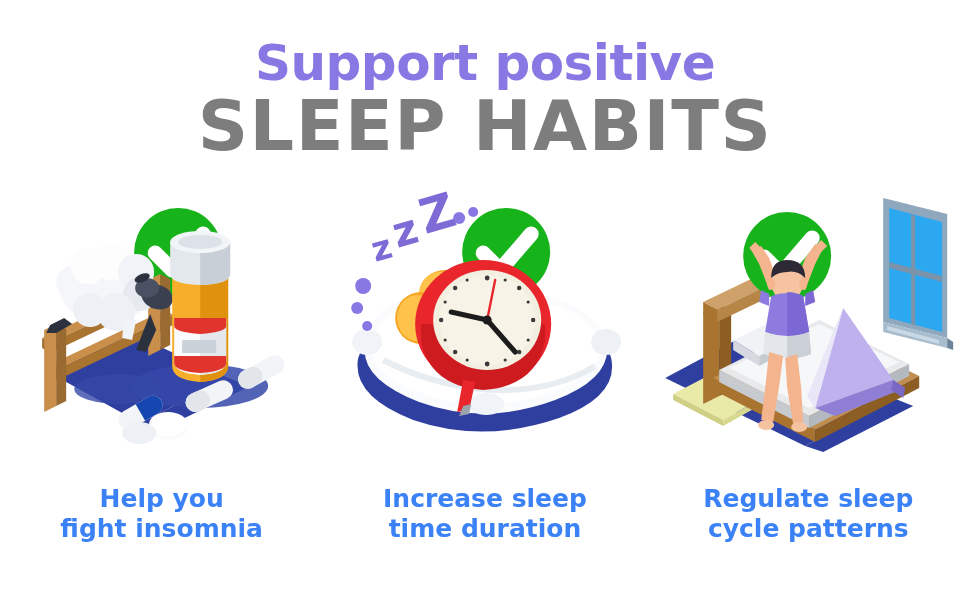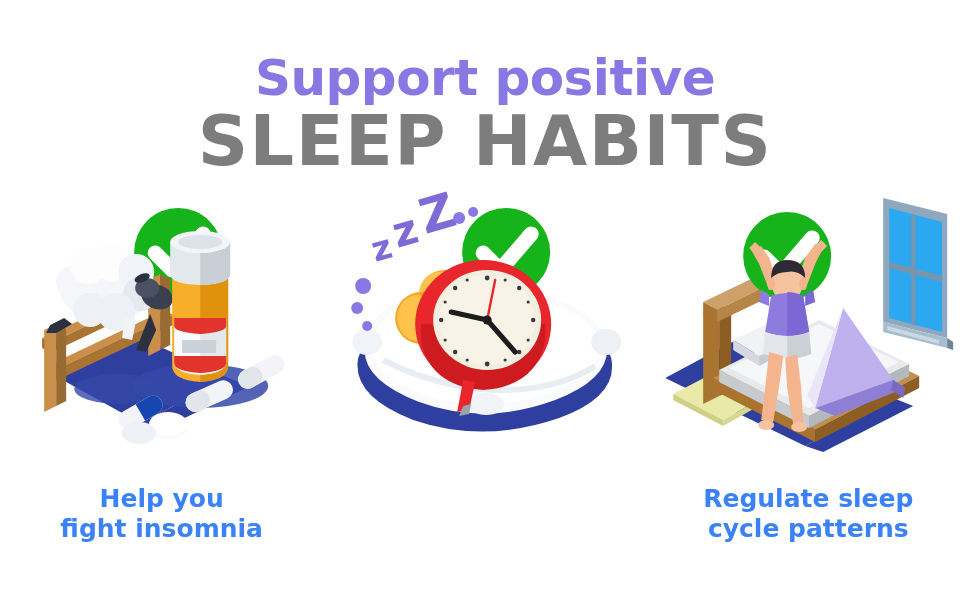--- a/index.html
+++ b/index.html
@@ -18,21 +18,21 @@
   #infographic {
     position: relative;
     width: 970px;
     height: 600px;
     background: #ffffff;
   }
 
   
   .heading-block {
     position: absolute;
-    top: 51px;
+    top: 36px;
     left: 0;
     width: 970px;
     text-align: center;
   }
   .title-line1 {
     display: block;
     font-family: "DejaVu Sans", sans-serif;
     font-weight: bold;
     font-size: 50px;
     line-height: 54px;
@@ -272,20 +272,22 @@
               <circle cx="144" cy="90" r="1.6"></circle>
             </g>
 
             <line x1="164" y1="130" x2="128" y2="122" stroke="#1C1C1C" stroke-width="5" stroke-linecap="round"></line>
             <line x1="164" y1="130" x2="192" y2="162" stroke="#1C1C1C" stroke-width="5" stroke-linecap="round"></line>
             <line x1="164" y1="130" x2="172" y2="90" stroke="#E8262B" stroke-width="2.4" stroke-linecap="round"></line>
             <circle cx="164" cy="130" r="4.5" fill="#1C1C1C"></circle>
           </g>
         </svg>
       </div>
+      <div class="caption">Increase sleep
+time duration</div>
     </div>
 
     <div class="panel">
       <div class="art">
         <svg viewBox="0 0 323 270" xmlns="http://www.w3.org/2000/svg">
 
           <g>
             <polygon points="236,8 300,24 300,148 236,132" fill="#8FA8BE"></polygon>
             <polygon points="242,18 295,32 295,142 242,128" fill="#2BA8F0"></polygon>
             <polygon points="264,24 268,26 268,136 264,134" fill="#7B94AB"></polygon>

